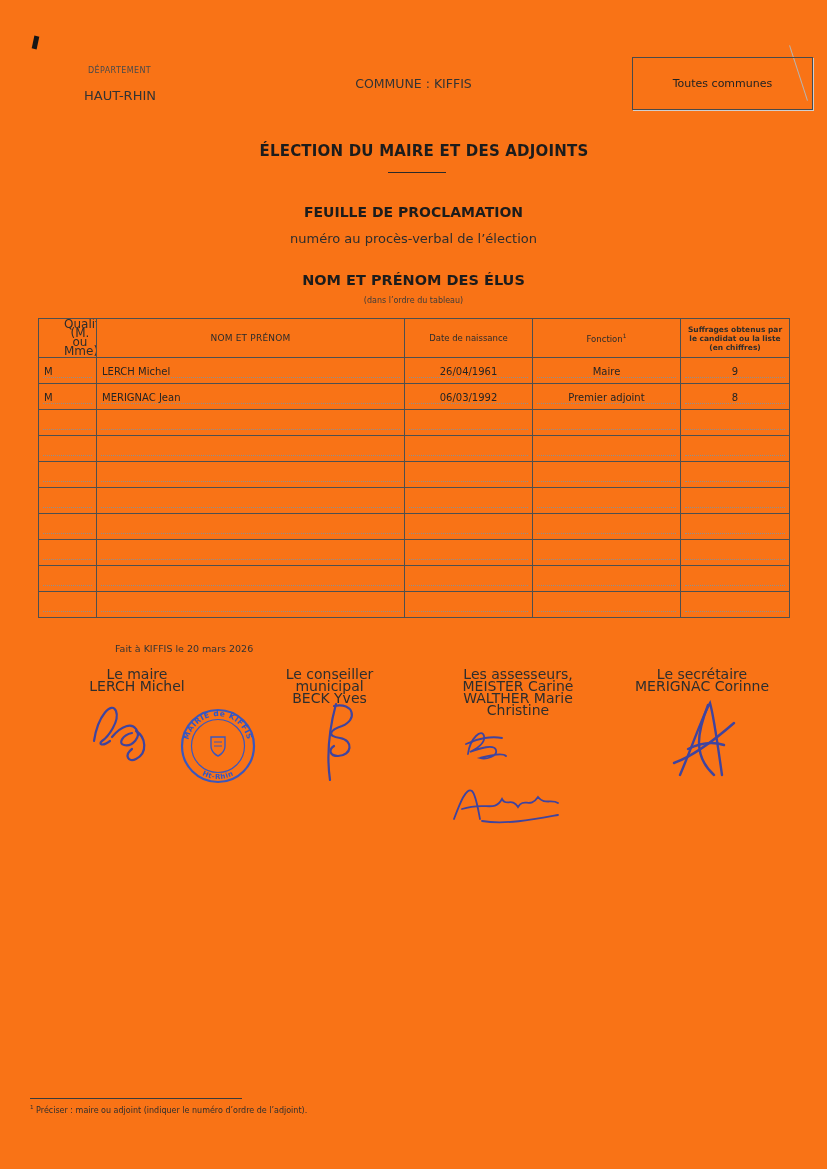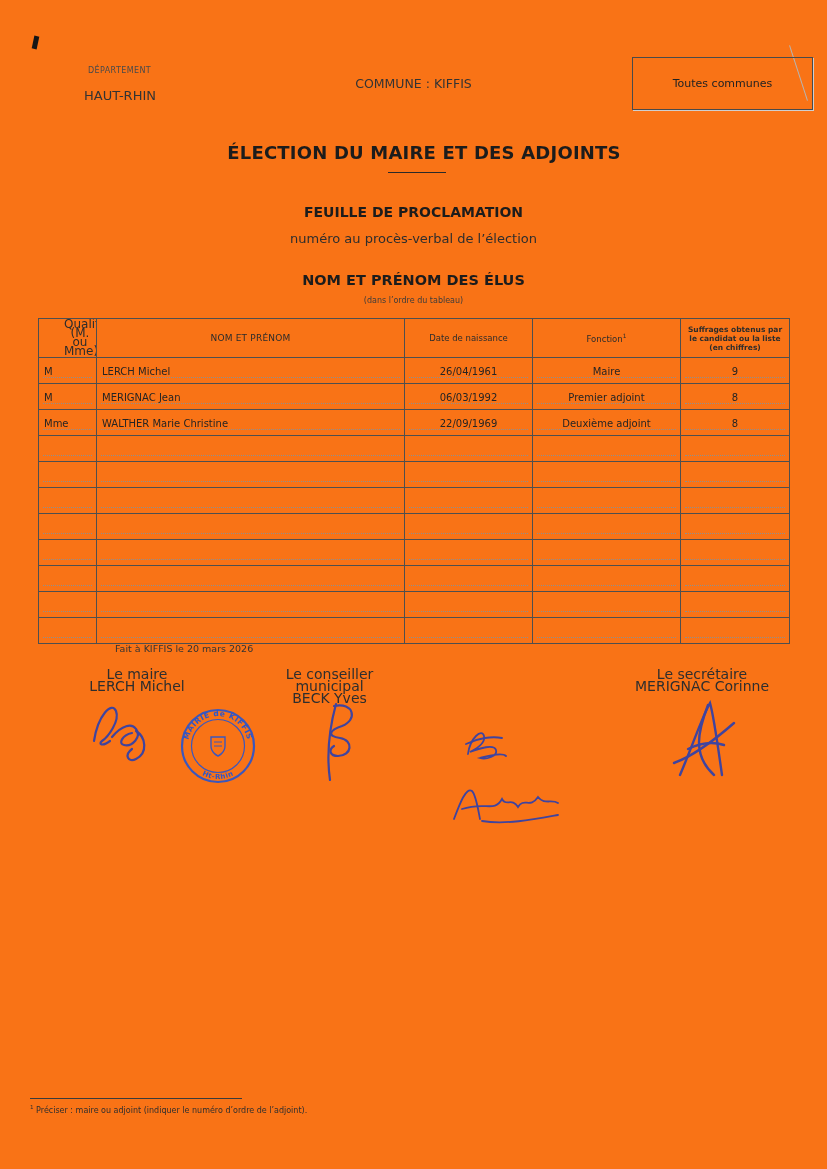--- a/index.html
+++ b/index.html
@@ -20,21 +20,21 @@
   .dept-label{left:88px;top:66px;font-size:8px;letter-spacing:.4px;color:#4a4a4a;}
   .dept-name{left:84px;top:88px;font-size:13px;color:#333;}
   .commune{top:76px;font-size:12.5px;color:#333;}
   .corner-box{
     left:632px;top:57px;width:179px;height:51px;border:1px solid #4a4a4a;
     display:flex;align-items:center;justify-content:center;font-size:11px;color:#222;
     box-shadow:1px 1px 0 #cfcfcf;
   }
 
   
-  .title-main{top:142px;font-size:18px;font-weight:bold;color:#1c1c1c;letter-spacing:.2px;padding-left:21px;}
+  .title-main{top:142px;font-size:15px;font-weight:bold;color:#1c1c1c;letter-spacing:.2px;padding-left:21px;}
   .title-underline{left:388px;top:172px;width:58px;height:1px;background:#2a2a2a;}
   .title-feuille{top:204px;font-size:14px;font-weight:bold;color:#1c1c1c;}
   .title-annexe{top:231px;font-size:13px;color:#2e2e2e;}
   .title-noms{top:272px;font-size:14.5px;font-weight:bold;color:#1c1c1c;}
   .title-noms-note{top:296px;font-size:8px;color:#3c3c3c;}
 
   
   table.main{
     position:absolute;left:38px;top:318px;border-collapse:collapse;table-layout:fixed;
     width:751px;
@@ -157,42 +157,20 @@
           </td>
       <td>
             <div class="dots"></div>
             <span class="val val-center">Premier adjoint</span>
           </td>
       <td>
             <div class="dots"></div>
             <span class="val val-center">8</span>
           </td>
     </tr>
-    <tr>
-      <td>
-            <div class="dots"></div>
-            <span class="val val-left">Mme</span>
-          </td>
-      <td>
-            <div class="dots"></div>
-            <span class="val val-left">WALTHER Marie Christine</span>
-          </td>
-      <td>
-            <div class="dots"></div>
-            <span class="val val-center">22/09/1969</span>
-          </td>
-      <td>
-            <div class="dots"></div>
-            <span class="val val-center">Deuxième adjoint</span>
-          </td>
-      <td>
-            <div class="dots"></div>
-            <span class="val val-center">8</span>
-          </td>
-    </tr>
 
     <tr>
           <td>
             <div class="dots"></div>
           </td>
           <td>
             <div class="dots"></div>
           </td>
           <td>
             <div class="dots"></div>
@@ -328,20 +306,25 @@
 
   <div class="abs date-line">Fait à KIFFIS le 20 mars 2026</div>
 
   <div class="abs sig-label sig-block-1">
     <div>Le maire</div>
     <div>LERCH Michel</div>
   </div>
   <div class="abs sig-label sig-block-2">
     <div>Le conseiller municipal</div>
     <div>BECK Yves</div>
+  </div>
+  <div class="abs sig-label sig-block-3">
+    <div>Les assesseurs,</div>
+    <div>MEISTER Carine</div>
+    <div>WALTHER Marie Christine</div>
   </div>
   <div class="abs sig-label sig-block-4">
     <div>Le secrétaire</div>
     <div>MERIGNAC Corinne</div>
   </div>
 
   <svg class="sig-svg sig-mayor" width="90" height="70" viewBox="0 0 90 70">
     <g fill="none" stroke="#2b3fae" stroke-width="2.2" stroke-linecap="round" opacity="0.9">
       <path d="M6,44 C10,18 24,4 28,14 C32,24 20,40 14,44 C10,47 14,50 22,44"></path>
       <path d="M24,40 C34,28 44,26 48,32 C54,40 44,50 36,48 C30,47 34,38 44,36"></path>

